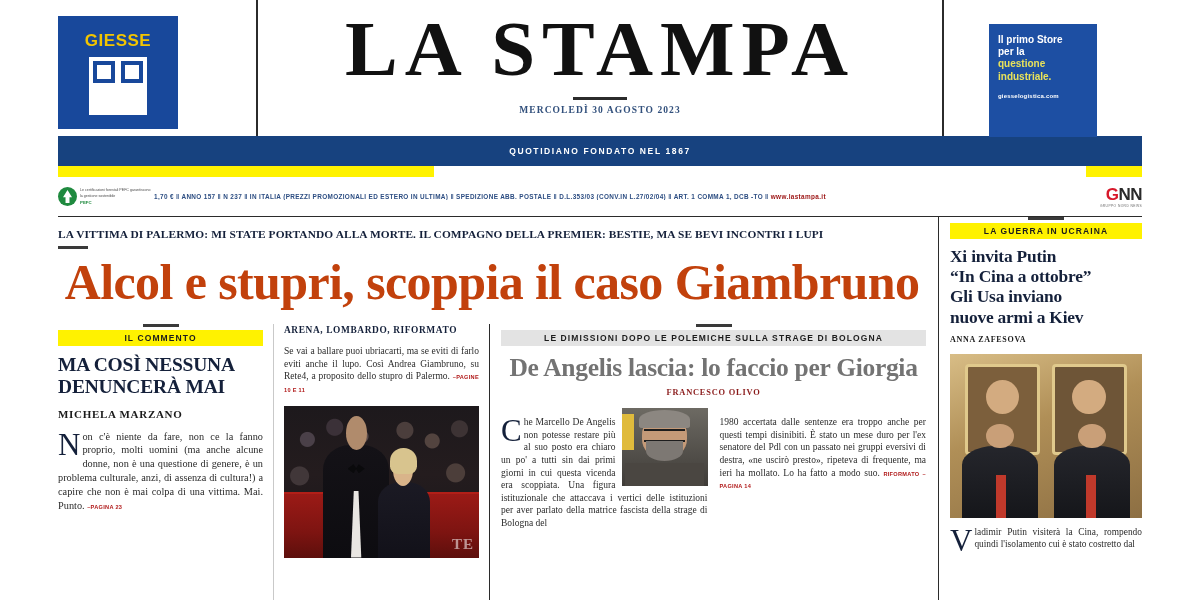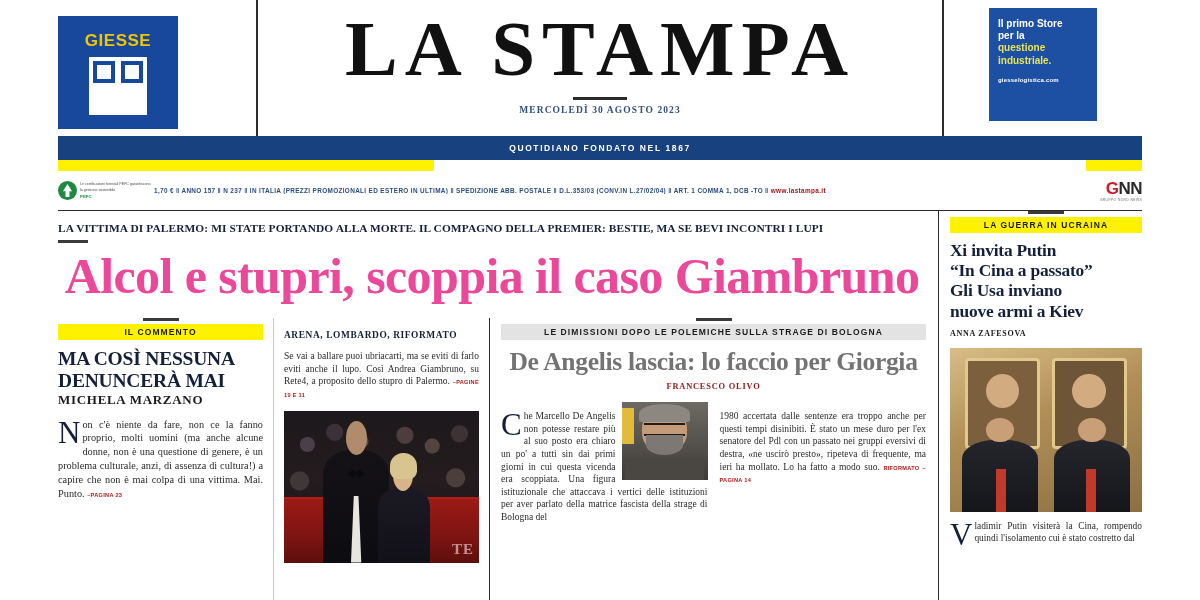--- a/index.html
+++ b/index.html
@@ -114,21 +114,21 @@
     letter-spacing: 1.1px;
     color: #32507c;
     white-space: nowrap;
   }
 
   .mast-right {
     width: 200px;
     display: flex;
     align-items: flex-start;
     justify-content: center;
-    padding-top: 8px;
+    padding-top: 24px;
     border-left: 2px solid #2b2b2b;
     box-sizing: border-box;
   }
   .store-ad {
     width: 108px;
     height: 113px;
     background: #1d4fa3;
     padding: 10px 9px;
     box-sizing: border-box;
     display: flex;
@@ -147,21 +147,21 @@
     margin-top: 10px;
     font-family: "Liberation Sans", sans-serif;
     font-weight: bold;
     font-size: 6px;
     color: #ffffff;
     letter-spacing: 0.2px;
   }
 
   
   .founded-bar {
-    height: 24px;
+    height: 30px;
     background: #17427f;
     color: #ffffff;
     display: flex;
     align-items: center;
     justify-content: center;
     font-family: "Liberation Sans", sans-serif;
     font-weight: bold;
     font-size: 8.5px;
     letter-spacing: 1.6px;
     margin: 0 58px;
@@ -302,21 +302,21 @@
     height: 3px;
     background: #3a3a3a;
     margin-top: 6px;
   }
   .main-headline {
     margin-top: 7px;
     font-family: "Liberation Serif", serif;
     font-weight: bold;
     font-size: 50px;
     line-height: 1.04;
-    color: #ec4899;
+    color: #c2410c;
     text-align: center;
     letter-spacing: -0.6px;
     white-space: nowrap;
   }
 
   
   .subcols {
     margin-top: 16px;
     display: flex;
     flex: 1;
@@ -346,23 +346,24 @@
   .comment-head {
     margin-top: 8px;
     font-family: "Liberation Serif", serif;
     font-weight: bold;
     font-size: 19.5px;
     line-height: 1.12;
     color: #14203a;
     letter-spacing: -0.2px;
   }
   .byline {
-    font-family: "Liberation Serif", serif;
-    font-weight: bold;
-    font-size: 13px;
+    margin-top: 10px;
+    font-family: "Liberation Serif", serif;
+    font-weight: bold;
+    font-size: 11px;
     letter-spacing: 0.7px;
     color: #1b1b1b;
   }
   .body-text {
     margin-top: 10px;
     font-family: "Liberation Serif", serif;
     font-size: 10.3px;
     line-height: 1.34;
     text-align: justify;
     color: #2b2b2b;
@@ -387,21 +388,21 @@
     font-size: 5.6px;
     letter-spacing: 0.3px;
     color: #b01818;
   }
   .sc2-head {
     font-family: "Liberation Serif", serif;
     font-weight: bold;
     font-size: 9.4px;
     letter-spacing: 0.6px;
     color: #14203a;
-    margin-top: 12px;
+    margin-top: 1px;
   }
 
   
   .photo {
     margin-top: 10px;
     width: 100%;
     height: 152px;
     position: relative;
     overflow: hidden;
     background: #0b0b10;
@@ -769,21 +770,21 @@
         </div>
 
       </div>
     </div>
 
     <div class="side-col">
       <div class="tag-topline"></div>
       <div class="tagbar">LA GUERRA IN UCRAINA</div>
       <div class="side-head">
         <div>Xi invita Putin</div>
-        <div>“In Cina a passato”</div>
+        <div>“In Cina a ottobre”</div>
         <div>Gli Usa inviano</div>
         <div>nuove armi a Kiev</div>
       </div>
       <div class="side-byline">ANNA ZAFESOVA</div>
       <div class="side-photo">
         <div class="gold"></div>
         <div class="portrait">
             <div class="p-face"></div>
           </div>
         <div class="portrait2">

